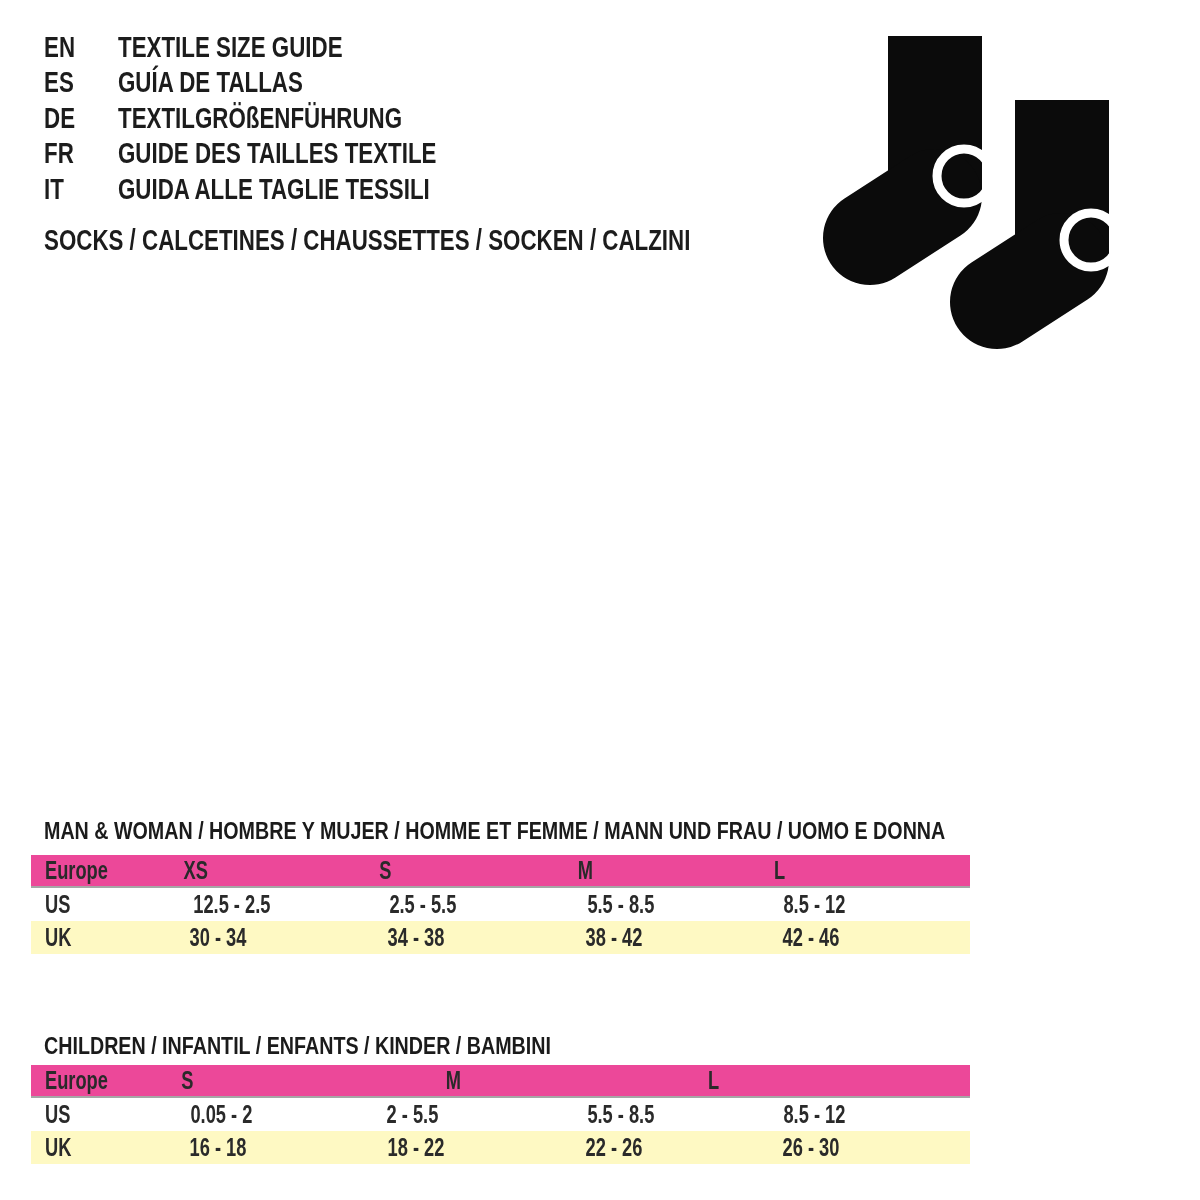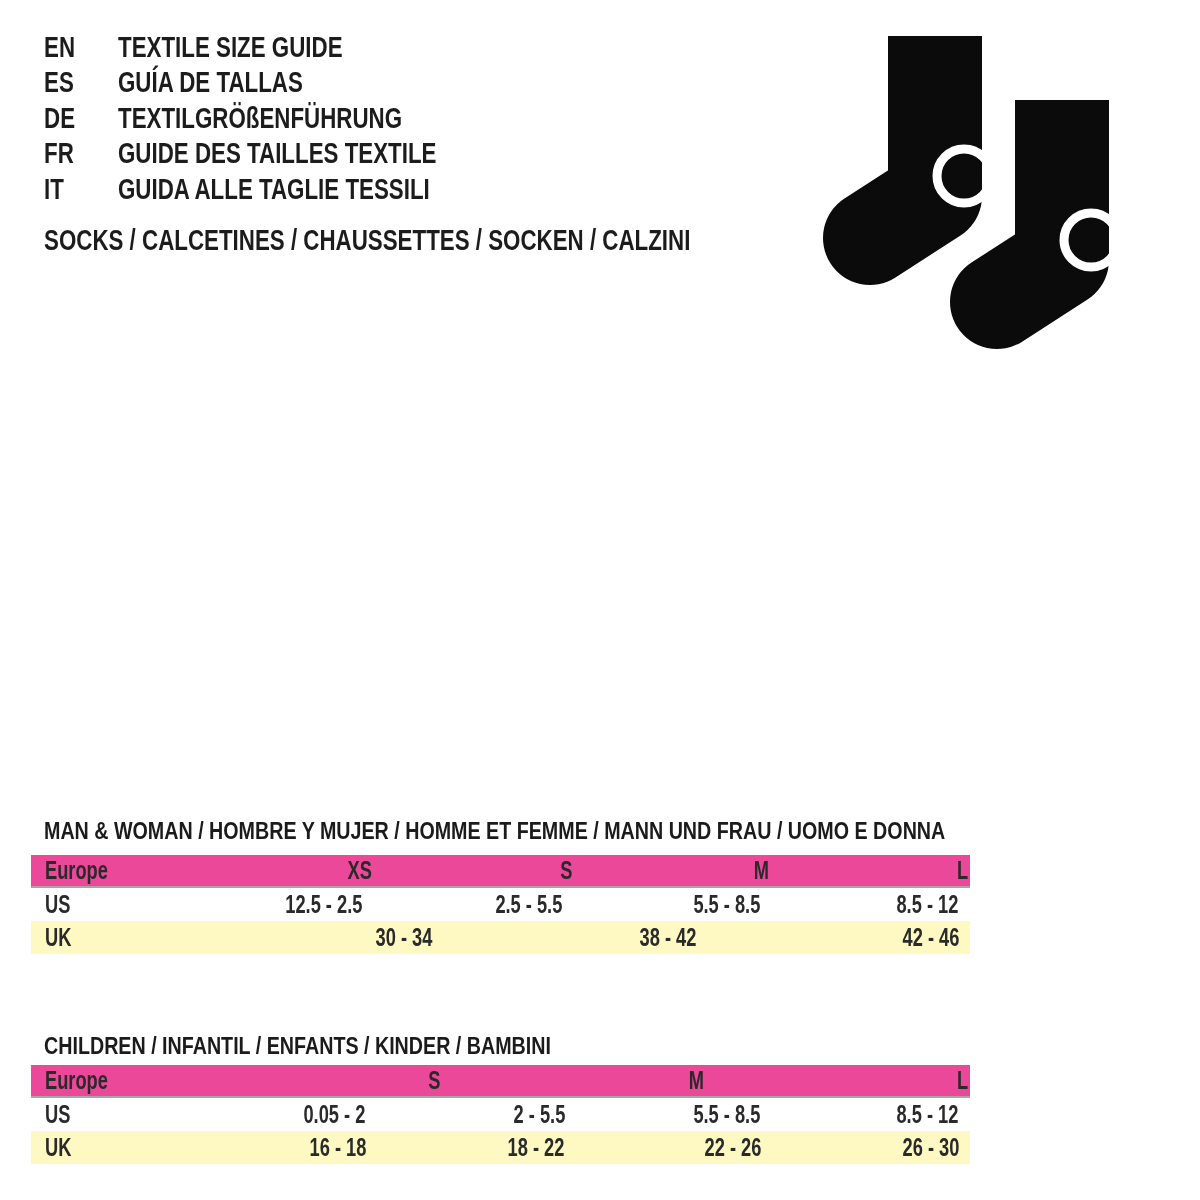--- a/index.html
+++ b/index.html
@@ -37,21 +37,21 @@
   .tbl-title.t2 { top:1033px; }
 
   .size-table { position:absolute; left:31px; width:939px; }
   .size-table.t1 { top:855px; }
   .size-table.t2 { top:1065px; }
 
   .row { display:flex; height:33px; font-size:25px; font-weight:700; color:#2a2a2a; }
   .row.head { background:#ec4899; border-bottom:2px solid #a6a6a6; box-sizing:border-box; }
   .row.alt  { background:#fef9c3; }
   .c0 { width:148px; display:flex; align-items:center; padding-left:14px; box-sizing:border-box; }
-  .c  { flex:1; display:flex; align-items:center; justify-content:flex-end; }
+  .c  { flex:1; display:flex; align-items:center; justify-content:flex-start; }
 </style>
 </head>
 <body>
 
 <div class="langs">
   <div class="lang-row">
     <div class="lang-code"><span class="cx">EN</span></div>
     <div><span class="cx">TEXTILE SIZE GUIDE</span></div>
   </div>
   <div class="lang-row">
@@ -128,20 +128,23 @@
       </div>
   </div>
   <div class="row alt">
     <div class="c0">
         <span class="cxl">UK</span>
       </div>
     <div class="c">
         <span class="cxc">30 - 34</span>
       </div>
     <div class="c">
+        <span class="cxc">34 - 38</span>
+      </div>
+    <div class="c">
         <span class="cxc">38 - 42</span>
       </div>
     <div class="c">
         <span class="cxc">42 - 46</span>
       </div>
   </div>
 </div>
 
 <div class="tbl-title t2">
   <span class="cxt">CHILDREN / INFANTIL / ENFANTS / KINDER / BAMBINI</span>

